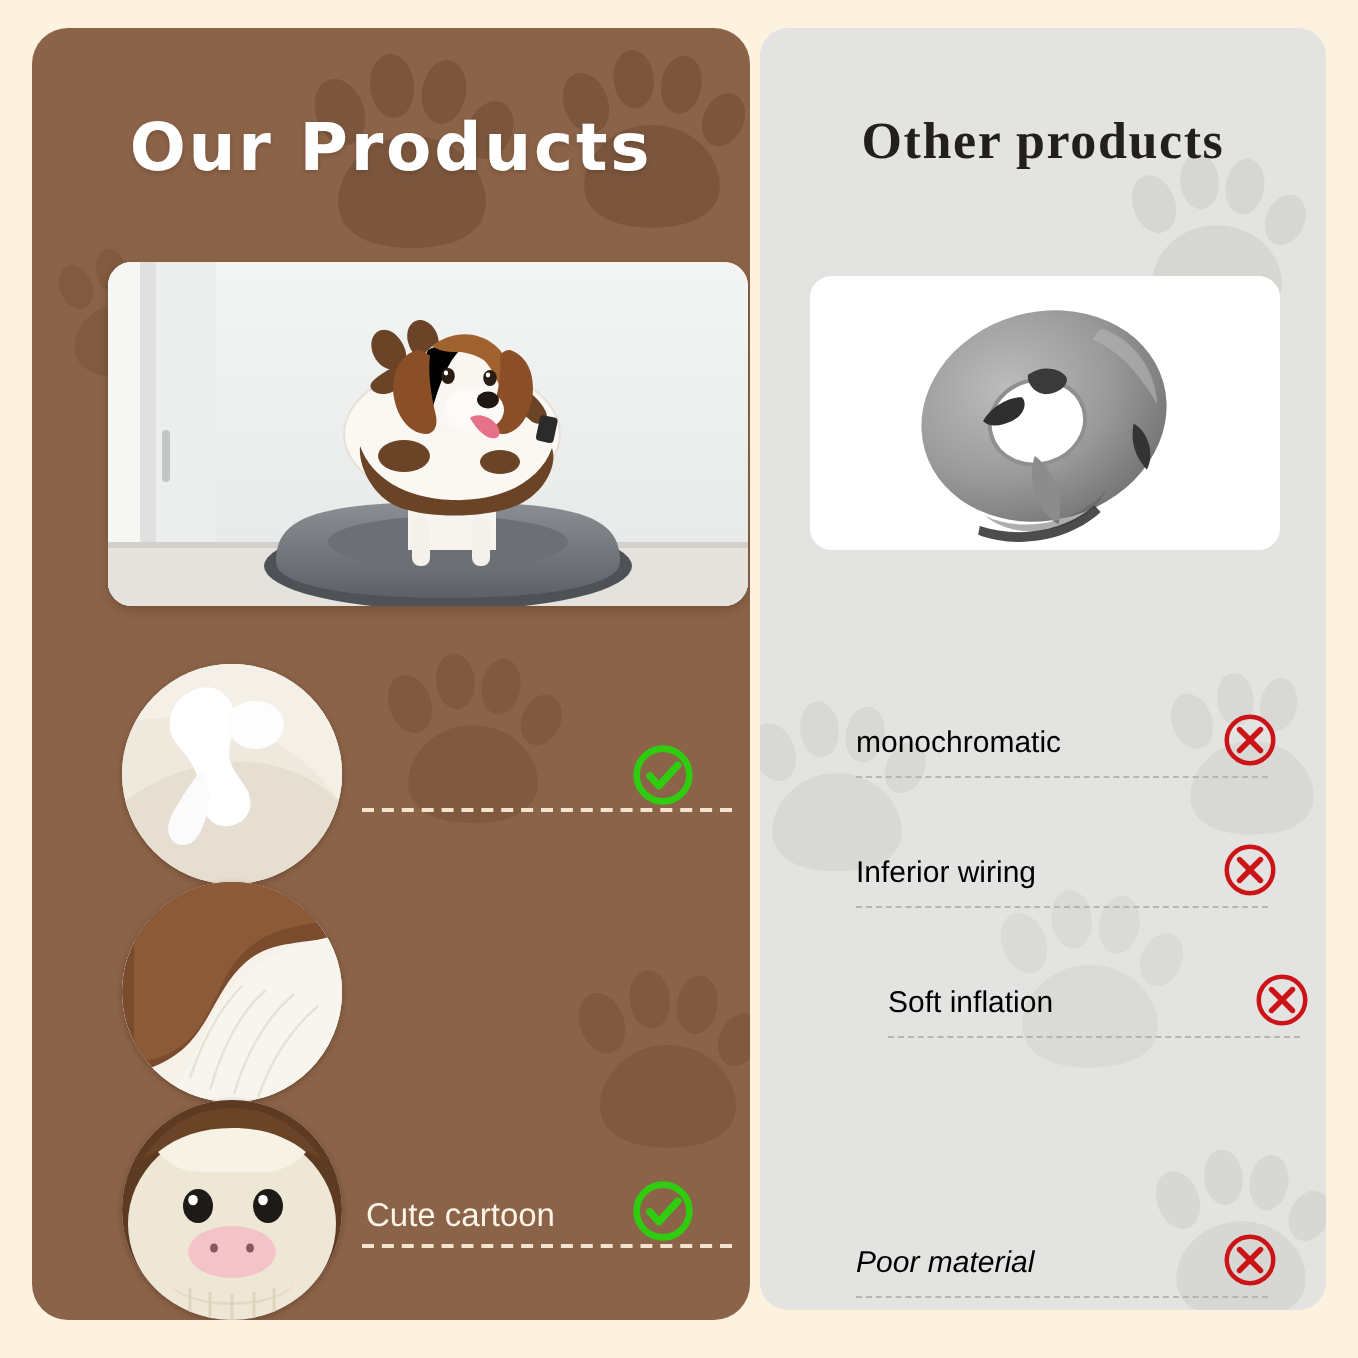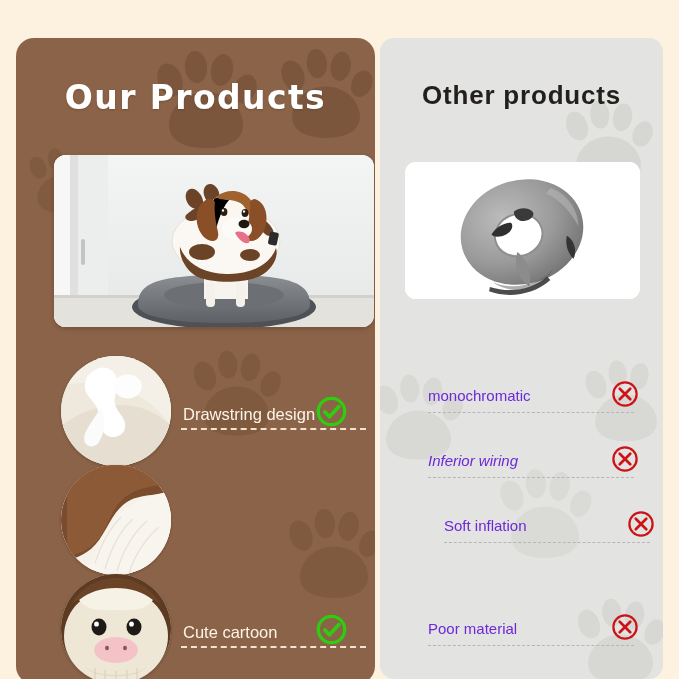--- a/index.html
+++ b/index.html
@@ -2,21 +2,21 @@
 <html><head>
 <meta charset="utf-8">
 <style>
   html,body{margin:0;padding:0;}
   body{
     width:679px;height:679px;overflow:hidden;
     background:#fdf1df;
     font-family:"Liberation Sans",sans-serif;
     -webkit-font-smoothing:antialiased;
   }
-  #stage{position:relative;width:679px;height:546px;margin-top:24px;}
+  #stage{position:relative;width:679px;height:546px;}
 
   
   .panel-our{
     position:absolute;left:16px;top:14px;width:359px;height:646px;
     background:#8b6348;border-radius:18px;overflow:hidden;
   }
   .panel-our .paws{position:absolute;inset:0;pointer-events:none;}
   .paw{position:absolute;opacity:1;}
 
   .title-our{
@@ -52,31 +52,31 @@
   }
   .tick{position:absolute;right:18px;bottom:12px;width:33px;height:33px;}
 
   
   .panel-other{
     position:absolute;left:380px;top:14px;width:283px;height:641px;
     background:#e3e3e1;border-radius:14px;overflow:hidden;
   }
   .title-other{
     position:absolute;left:0;right:0;top:42px;text-align:center;
-    font-family:Liberation Sans, sans-serif;
+    font-family:Liberation Serif, serif;
     font-size:26px;font-weight:700;color:#221f1c;letter-spacing:.8px;
   }
   .other-card{
     position:absolute;left:25px;top:124px;width:235px;height:137px;
     background:#ffffff;border-radius:11px;overflow:hidden;
   }
   .other-row{position:absolute;left:48px;width:190px;height:30px;}
   .other-label{
     position:absolute;left:0;bottom:9px;
-    font-size:15px;color:#6d28d9;white-space:nowrap;
+    font-size:15px;color:#000000;white-space:nowrap;
   }
   .other-line{
     position:absolute;left:0;right:-16px;bottom:0;height:0;
     border-bottom:1.5px dashed #b6b6b2;
   }
   .cross{position:absolute;left:182px;bottom:4px;width:30px;height:30px;}
 
   svg{display:block;overflow:visible;}
 </style>
 </head>
@@ -200,21 +200,20 @@
         <svg width="110" height="110" viewBox="0 0 110 110">
           <rect width="110" height="110" fill="#efe9dd"></rect>
           <path d="M0 70c20-16 46-24 72-20 16 3 28 10 38 20v40H0z" fill="#e6dfd1"></path>
           <path d="M0 30c22-6 48-4 70 6 18 8 30 20 40 34V0H0z" fill="#f4f0e7"></path>
           <path d="M34 14c10-6 20 0 22 10 2 9-4 16-2 24 2 9 12 14 10 24-2 9-14 12-20 6-7-7-4-18-8-26-4-9-14-14-12-24 1-8 6-12 10-14z" fill="#ffffff"></path>
           <path d="M56 22c8-6 20-4 24 4 3 7-2 14-9 16-8 2-16-2-18-9-2-5 1-9 3-11z" fill="#fdfdfd"></path>
           <path d="M40 52c6 10 4 24-2 34-3 5-10 6-13 2-4-5-1-12 3-18 4-7 8-12 12-18z" fill="#fbfbfb"></path>
         </svg>
       </div>
       <div class="feat-body">
-        <div class="feat-label">Drawstring design</div>
         <svg class="tick" viewBox="0 0 40 40">
           <circle cx="20" cy="20" r="16" fill="none" stroke="#2fcc10" stroke-width="4"></circle>
           <path d="M12 20.5l5.5 6L29 14" fill="none" stroke="#2fcc10" stroke-width="4.5" stroke-linecap="round" stroke-linejoin="round"></path>
         </svg>
         <div class="feat-line"></div>
       </div>
     </div>
 
     <div class="feat-row" style="top:427px;">
       <div class="feat-thumb">
@@ -346,40 +345,40 @@
 
     <div class="other-row" style="top:50px;position:absolute;left:48px;top:345px;">
       <div class="other-label">monochromatic</div>
       <svg class="cross" viewBox="0 0 40 40">
         <circle cx="20" cy="20" r="15.5" fill="none" stroke="#cc1418" stroke-width="3"></circle>
         <path d="M13 13l14 14M27 13L13 27" stroke="#cc1418" stroke-width="3.6" stroke-linecap="round"></path>
       </svg>
       <div class="other-line"></div>
     </div>
 
-    <div class="other-row" style="position:absolute;left:48px;top:410px;font-style:italic;">
+    <div class="other-row" style="position:absolute;left:48px;top:410px;">
       <div class="other-label">Inferior wiring</div>
       <svg class="cross" viewBox="0 0 40 40">
         <circle cx="20" cy="20" r="15.5" fill="none" stroke="#cc1418" stroke-width="3"></circle>
         <path d="M13 13l14 14M27 13L13 27" stroke="#cc1418" stroke-width="3.6" stroke-linecap="round"></path>
       </svg>
       <div class="other-line"></div>
     </div>
 
     <div class="other-row" style="position:absolute;left:64px;top:475px;">
       <div class="other-label">Soft inflation</div>
       <svg class="cross" viewBox="0 0 40 40">
         <circle cx="20" cy="20" r="15.5" fill="none" stroke="#cc1418" stroke-width="3"></circle>
         <path d="M13 13l14 14M27 13L13 27" stroke="#cc1418" stroke-width="3.6" stroke-linecap="round"></path>
       </svg>
       <div class="other-line"></div>
     </div>
 
 
-    <div class="other-row" style="position:absolute;left:48px;top:578px;">
+    <div class="other-row" style="position:absolute;left:48px;top:605px;font-style:italic;">
       <div class="other-label">Poor material</div>
       <svg class="cross" viewBox="0 0 40 40">
         <circle cx="20" cy="20" r="15.5" fill="none" stroke="#cc1418" stroke-width="3"></circle>
         <path d="M13 13l14 14M27 13L13 27" stroke="#cc1418" stroke-width="3.6" stroke-linecap="round"></path>
       </svg>
       <div class="other-line"></div>
     </div>
 
   </div>
 </div>

